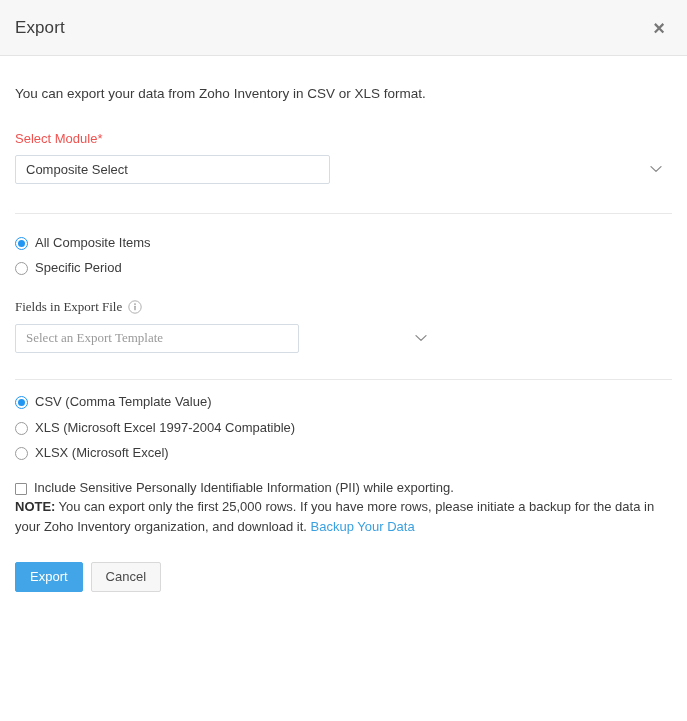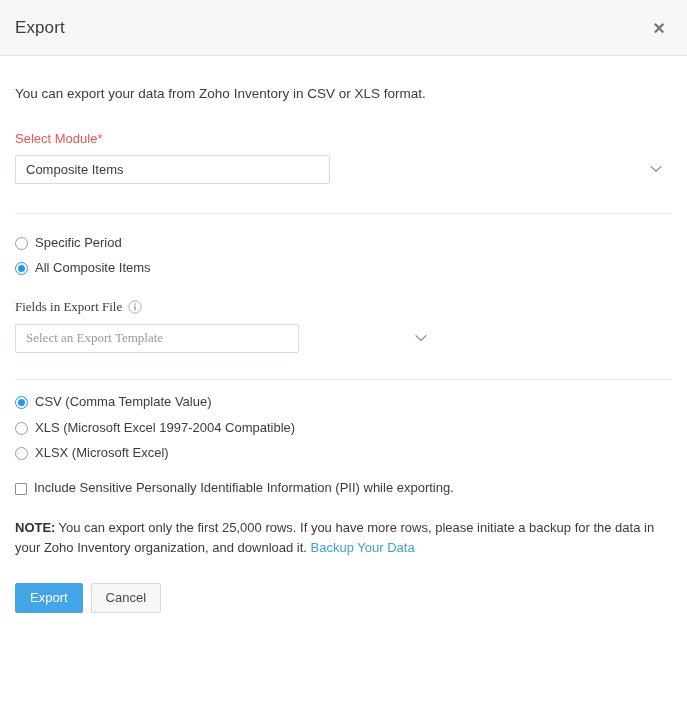--- a/index.html
+++ b/index.html
@@ -188,21 +188,20 @@
     background: #fff;
     padding: 0 9px;
     font-size: 13px;
     color: #3c3c3c;
     font-family: "Liberation Sans", sans-serif;
     outline: none;
   }
 
   
   .note {
-    margin-top: 21px;
     font-size: 13px;
     line-height: 1.55;
     color: #3c3c3c;
     max-width: 655px;
   }
   .note-label {
     font-weight: 700;
     color: #2f2f2f;
     margin-right: 3px;
   }
@@ -247,38 +246,38 @@
   <div class="modal-title">Export</div>
   <div class="close-btn">×</div>
 </div>
 
 <div class="modal-body">
 
   <p class="intro-text">You can export your data from Zoho Inventory in CSV or XLS format.</p>
 
   <label class="field-label required label-module">Select Module*</label>
   <div class="select-wrap">
-    <div class="select-box select-module">Composite Items</div>
+    <div class="select-box select-module">Composite Select</div>
     <span class="chevron">
       <svg width="12" height="8" viewBox="0 0 12 8">
           <path d="M1 1.6 L6 6.4 L11 1.6" fill="none" stroke="#8a8a8a" stroke-width="1.3" stroke-linecap="round" stroke-linejoin="round"></path>
         </svg>
     </span>
   </div>
 
   <hr class="divider divider-1">
 
   <div class="radio-group">
     <div class="radio-row">
+      <span class="radio-mark checked"></span>
+      <span class="radio-label">All Composite Items</span>
+    </div>
+    <div class="radio-row">
       <span class="radio-mark"></span>
       <span class="radio-label">Specific Period</span>
-    </div>
-    <div class="radio-row">
-      <span class="radio-mark checked"></span>
-      <span class="radio-label">All Composite Items</span>
     </div>
   </div>
 
   <div class="fields-block">
     <div class="label-with-info">
       <span class="field-label">Fields in Export File</span>
       <span class="info-icon">
         <svg width="14" height="14" viewBox="0 0 14 14">
           <circle cx="7" cy="7" r="6.2" fill="none" stroke="#b0b0b0" stroke-width="1"></circle>
           <circle cx="7" cy="4.1" r="0.85" fill="#9a9a9a"></circle>

